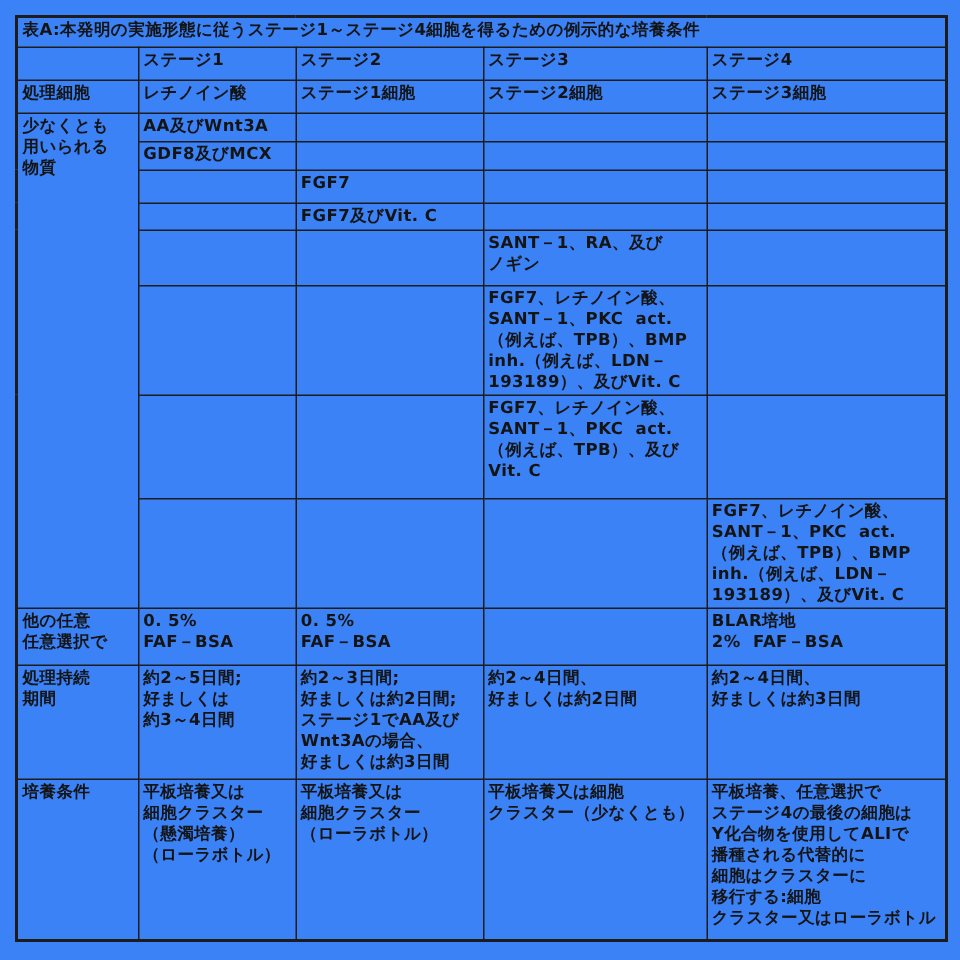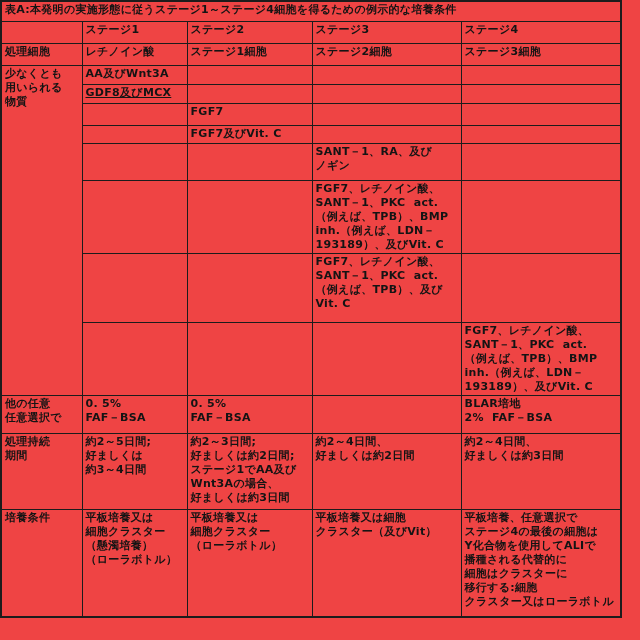--- a/index.html
+++ b/index.html
@@ -6,21 +6,22 @@
     margin: 0;
     padding: 0;
     background: #ffffff;
     width: 640px;
     height: 640px;
   }
   .page {
     box-sizing: border-box;
     width: 640px;
     height: 640px;
-    background: #ef4444;
+    padding: 10px;
+    background: #3b82f6;
   }
   table.doc-table {
     border-collapse: collapse;
     table-layout: fixed;
     width: 620px;
     font-family: "DejaVu Sans", sans-serif;
     font-weight: bold;
     font-size: 11px;
     line-height: 14px;
     color: #141414;
@@ -43,21 +44,21 @@
     vertical-align: middle;
   }
   td.lbl {
     padding-left: 4px;
     margin-top: 20px;
   }
   tr.r-title   { height: 20px; }
   tr.r-head    { height: 22px; }
   tr.r-proc    { height: 22px; }
   tr.r-s1      { height: 19px; }
-  tr.r-s2      { height: 19px; text-decoration: underline; }
+  tr.r-s2      { height: 19px; }
   tr.r-s3      { height: 22px; }
   tr.r-s4      { height: 18px; }
   tr.r-s5      { height: 37px; }
   tr.r-s6      { height: 73px; }
   tr.r-s7      { height: 69px; }
   tr.r-s8      { height: 71px; }
   tr.r-comp    { height: 38px; }
   tr.r-dur     { height: 76px; }
   tr.r-cult    { height: 108px; border-radius: 23px; }
 </style>
@@ -191,21 +192,21 @@
     <tr class="r-cult">
       <td class="lbl">培養条件</td>
       <td>平板培養又は
 細胞クラスター
 （懸濁培養）
 （ローラボトル）</td>
       <td>平板培養又は
 細胞クラスター
 （ローラボトル）</td>
       <td>平板培養又は細胞
-クラスター（及びVit）</td>
+クラスター（少なくとも）</td>
       <td>平板培養、任意選択で
 ステージ4の最後の細胞は
 Y化合物を使用してALIで
 播種される代替的に
 細胞はクラスターに
 移行する:細胞
 クラスター又はローラボトル</td>
     </tr>
   </tbody>
     </table>

